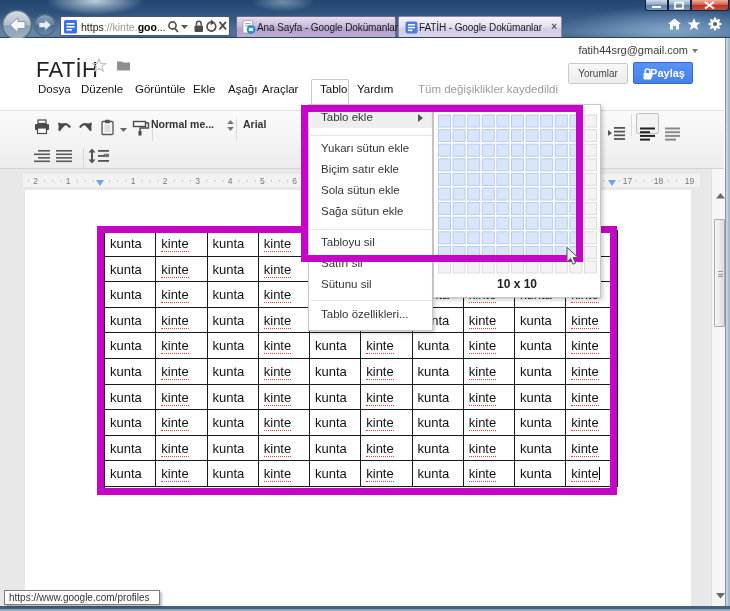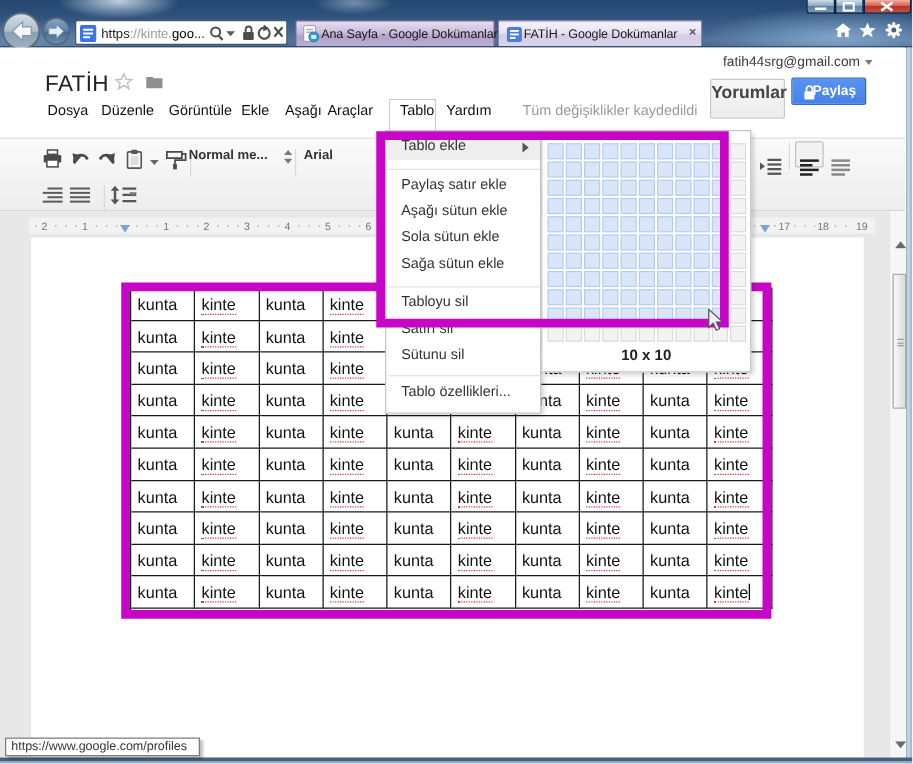--- a/index.html
+++ b/index.html
@@ -14,44 +14,44 @@
     radial-gradient(ellipse 100px 28px at 25px 36px, rgba(125,160,198,.55), rgba(125,160,198,0) 75%),
     linear-gradient(to bottom, #224670 0%, #2d517b 30%, #3f618b 60%, #527299 85%, #46668e 100%);
 }
 #chromeline { position:absolute; left:0; top:36.5px; width:730px; height:1.5px; background:#24415f; }
 
 
 #addr { position:absolute; left:60px; top:16px; width:170px; height:20px; background:#fff;
   border:1px solid #46586b; border-radius:2px; }
 #addr .txt { position:absolute; left:20px; top:4px; font-size:10.5px; color:#1b1b1b; white-space:nowrap; }
 #addr .txt .g { color:#9a9a9a; }
-#addr .txt b { font-weight:normal; color:#000;text-align:right; }
+#addr .txt b { font-weight:bold; color:#000;text-align:right; }
 
 
 .tab { position:absolute; top:16px; height:20.5px; border:1px solid #6f6787; border-bottom:none;
   border-radius:2px 2px 0 0; font-size:10px; letter-spacing:-0.1px; color:#1a1a1a; white-space:nowrap; }
 #tab1 { left:236px; width:160px; background:linear-gradient(to bottom,#e6dff1 0%,#c9bcdd 45%,#b2a2cb 60%,#bcadd3 100%); }
 #tab2 { left:398px; width:164px; background:linear-gradient(to bottom,#f6f3fb 0%,#e7e1f2 45%,#d5cce6 60%,#dcd4ea 100%); border-color:#8e86a5;}
 .tab .tt { position:absolute; left:20px; top:4.5px; }
 .tab .x { position:absolute; right:4px; top:4px; color:#555; font-size:10px; font-weight:bold; }
 
 
 #winbtns { position:absolute; left:645px; top:0; width:85px; height:11px; }
 .wb { position:absolute; top:0; height:11px; border:1px solid #10243d; border-top:none; }
 #wb1 { left:0; width:23px; border-radius:0 0 0 3px; background:linear-gradient(to bottom,#cfdcea 0%,#8fa9c4 45%,#5f7f9f 50%,#7c9ab6 100%); }
 #wb2 { left:23px; width:23px; background:linear-gradient(to bottom,#cfdcea 0%,#8fa9c4 45%,#5f7f9f 50%,#7c9ab6 100%); }
 #wb3 { left:46px; width:38px; border-radius:0 0 3px 0; background:linear-gradient(to bottom,#f0b0a0 0%,#d86252 45%,#b53425 50%,#c55243 100%); }
 
 
 #dochead { position:absolute; left:0; top:38px; width:724px; height:72px; background:#fff; }
-#title { position:absolute; left:36px; top:19px; font-size:18px; color:#222; letter-spacing:.3px; }
+#title { position:absolute; left:36px; top:19px; font-size:22px; color:#222; letter-spacing:.3px; }
 #email { position:absolute; right:26px; top:6px; font-size:11px; color:#3b3b3b; }
 #email .car { display:inline-block; width:0; height:0; border-left:3.5px solid transparent; border-right:3.5px solid transparent; border-top:4px solid #777; margin-left:4px; vertical-align:middle; }
-#btnYorum { position:absolute; left:568px; top:25px; width:60px; height:32px; background:linear-gradient(to bottom,#f8f8f8,#ececec);
-  border:1px solid #c9c9c9; border-radius:2px; font-size:14px; font-weight:bold; color:#444; text-align:center; line-height:19px; }
+#btnYorum { position:absolute; left:568px; top:25px; width:60px; height:21px; background:linear-gradient(to bottom,#f8f8f8,#ececec);
+  border:1px solid #c9c9c9; border-radius:2px; font-size:10px; font-weight:normal; color:#444; text-align:center; line-height:19px; }
 #btnPay { position:absolute; left:633px; top:24px; width:60px; height:22px; background:linear-gradient(to bottom,#5892f4,#4581ea);
   border:1px solid #3069c8; border-radius:2px; font-size:11px; font-weight:bold; color:#fff; text-align:center; line-height:20px; }
 
 #menubar { position:absolute; left:0; top:41px; width:580px; height:24px; font-size:11.5px; color:#111;text-decoration:underline; }
 #menubar span.mi { position:absolute; top:4px; }
 #tabloBox { position:absolute; left:311px; top:0px; width:38px; height:26px; background:#fff; border:1px solid #cacaca; border-bottom:none; border-radius:2px 2px 0 0; }
 #savedtxt { position:absolute; left:418px; top:4px; color:#9a9a9a; font-size:11.5px; }
 
 
 #toolbar { position:absolute; left:0; top:110px; width:724px; height:59px;
@@ -503,22 +503,22 @@
       <div class="cell"><span class="w">kunta</span></div>
       <div class="cell"><span class="w k">kinte</span></div>
       <div class="cell"><span class="w">kunta</span></div>
       <div class="cell"><span class="w k">kinte</span><span class="caret"></span></div>
     </div>
     <div id="rect2"></div>
     <div id="menu">
       <div class="hi"></div>
       <div class="it" style="top:5.5px">Tablo ekle</div>
       <div class="arr" style="top:8.5px"></div>
-      <div class="it" style="top:37px">Paylaş satır ekle</div>
-      <div class="it" style="top:58px">Aşağı sütun ekle</div>
+      <div class="it" style="top:37px">Yukarı sütun ekle</div>
+      <div class="it" style="top:58px">Biçim satır ekle</div>
       <div class="it" style="top:79px">Sola sütun ekle</div>
       <div class="it" style="top:100px">Sağa sütun ekle</div>
       <div class="it" style="top:131px">Tabloyu sil</div>
       <div class="it" style="top:152px">Satırı sil</div>
       <div class="it" style="top:173px">Sütunu sil</div>
       <div class="it" style="top:203px">Tablo özellikleri...</div>
       <div class="sep" style="top:29.5px"></div>
       <div class="sep" style="top:124px"></div>
       <div class="sep" style="top:194.5px"></div>
     </div>

